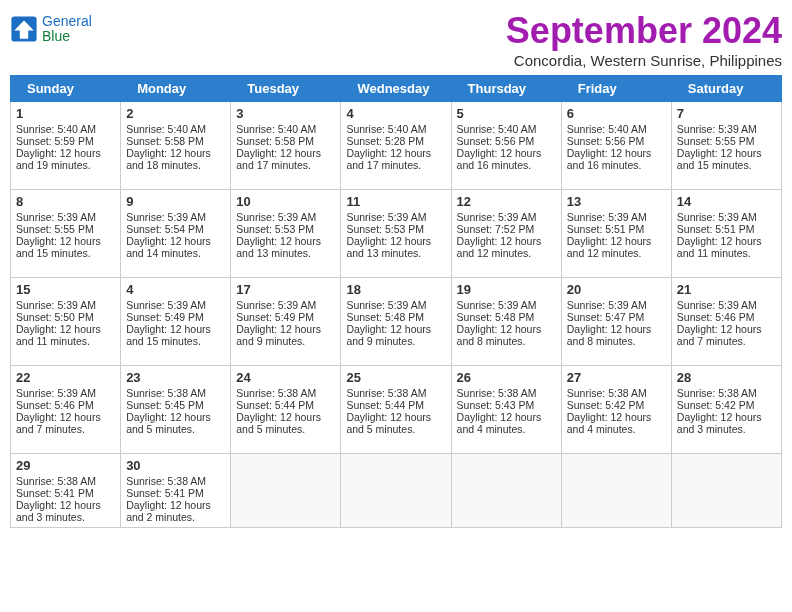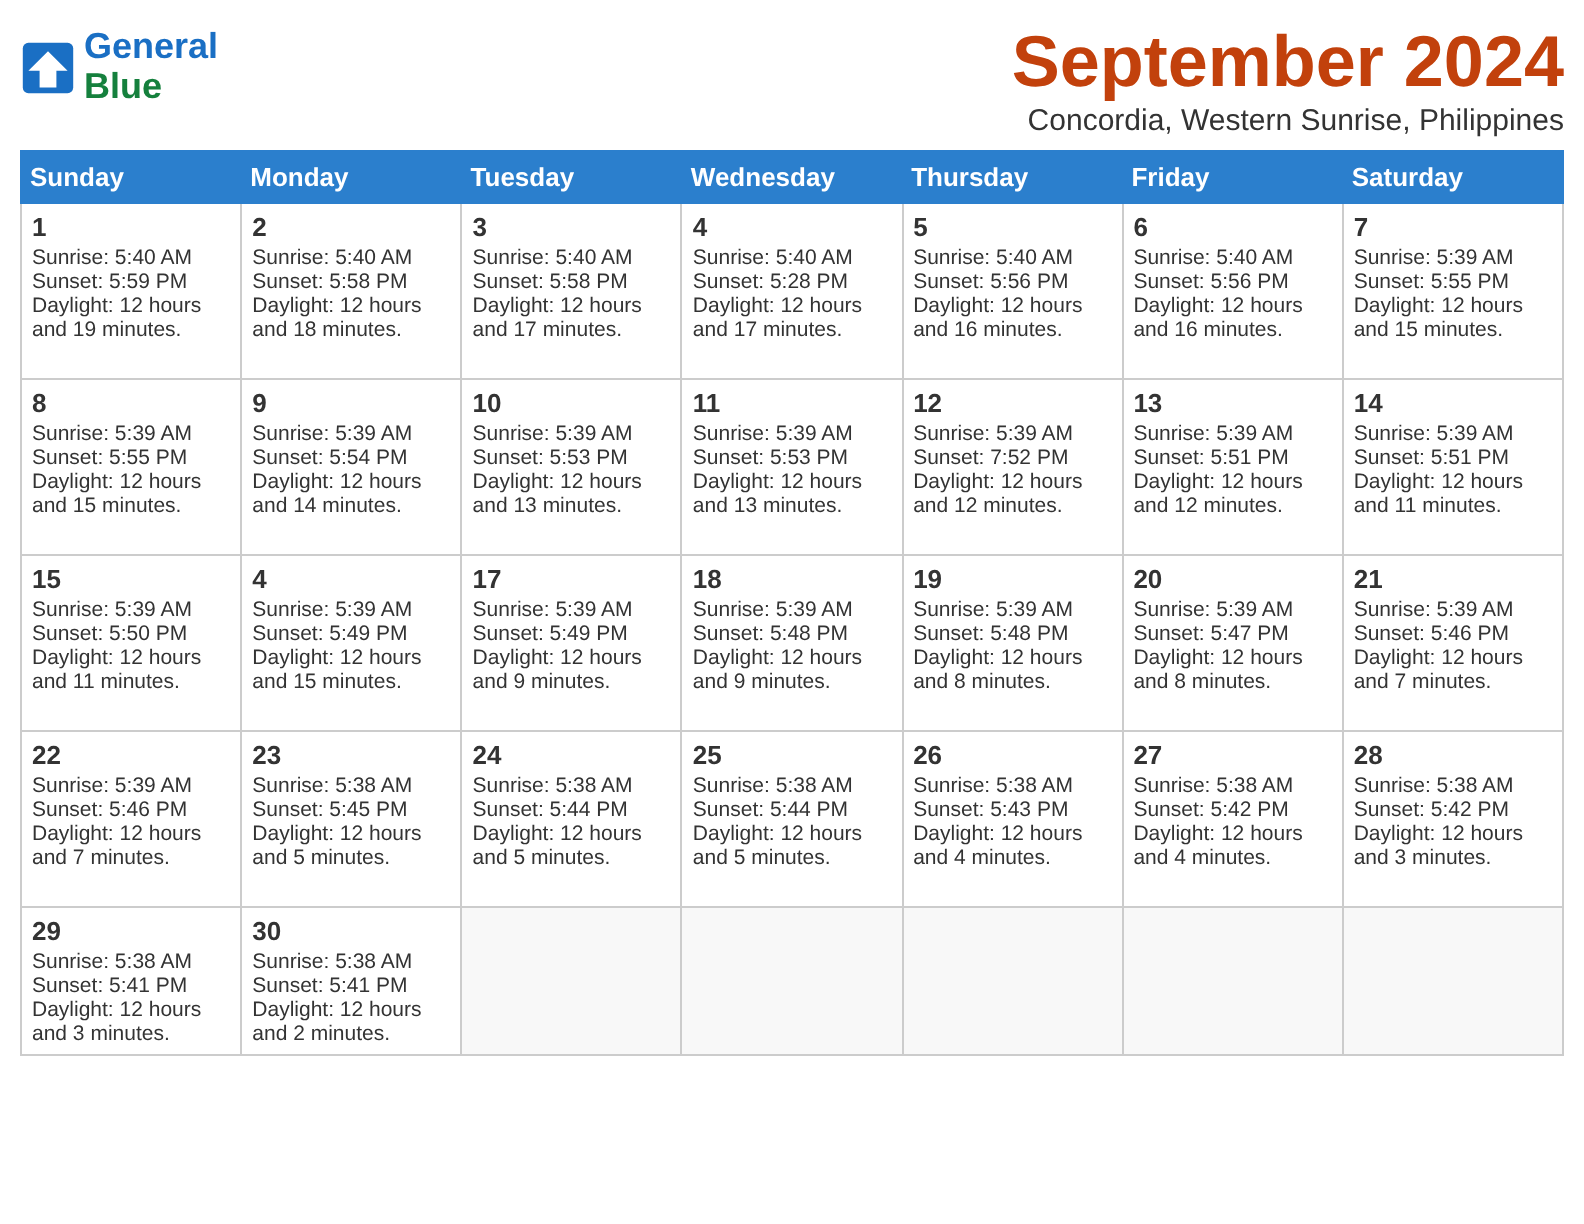--- a/index.html
+++ b/index.html
@@ -16,55 +16,55 @@
       justify-content: space-between;
       margin-bottom: 6px;
     }
     .logo {
       display: flex;
       align-items: center;
       gap: 4px;
       margin-top: 4px;
     }
     .logo-text {
-      font-size: 18px;
-      font-weight: bold;
+      font-size: 14px;
+      font-weight: normal;
       color: #333;
       line-height: 1.1;
     }
     .logo-text span {
       color: #1a6fc4;
     }
     .logo-icon {
       width: 28px;
       height: 28px;
     }
     .title-block {
       text-align: right;
     }
     .month-title {
       font-size: 36px;
       font-weight: bold;
-      color: #c2410c;
+      color: #a21caf;
     }
     .subtitle {
       font-size: 15px;
       color: #333;
     }
     .calendar {
       width: 100%;
       border-collapse: collapse;
       table-layout: fixed;
     }
     .calendar thead th {
       background: #2b7fcd;
       color: #fff;
       font-size: 13px;
       font-weight: bold;
-      padding: 5px 4px;
+      padding: 5px 16px;
       border: 1px solid #2b7fcd;
       text-align: left;
     }
     .calendar tbody td {
       border: 1px solid #ccc;
       vertical-align: top;
       padding: 4px 5px;
       font-size: 10.5px;
       color: #333;
       height: 88px;

